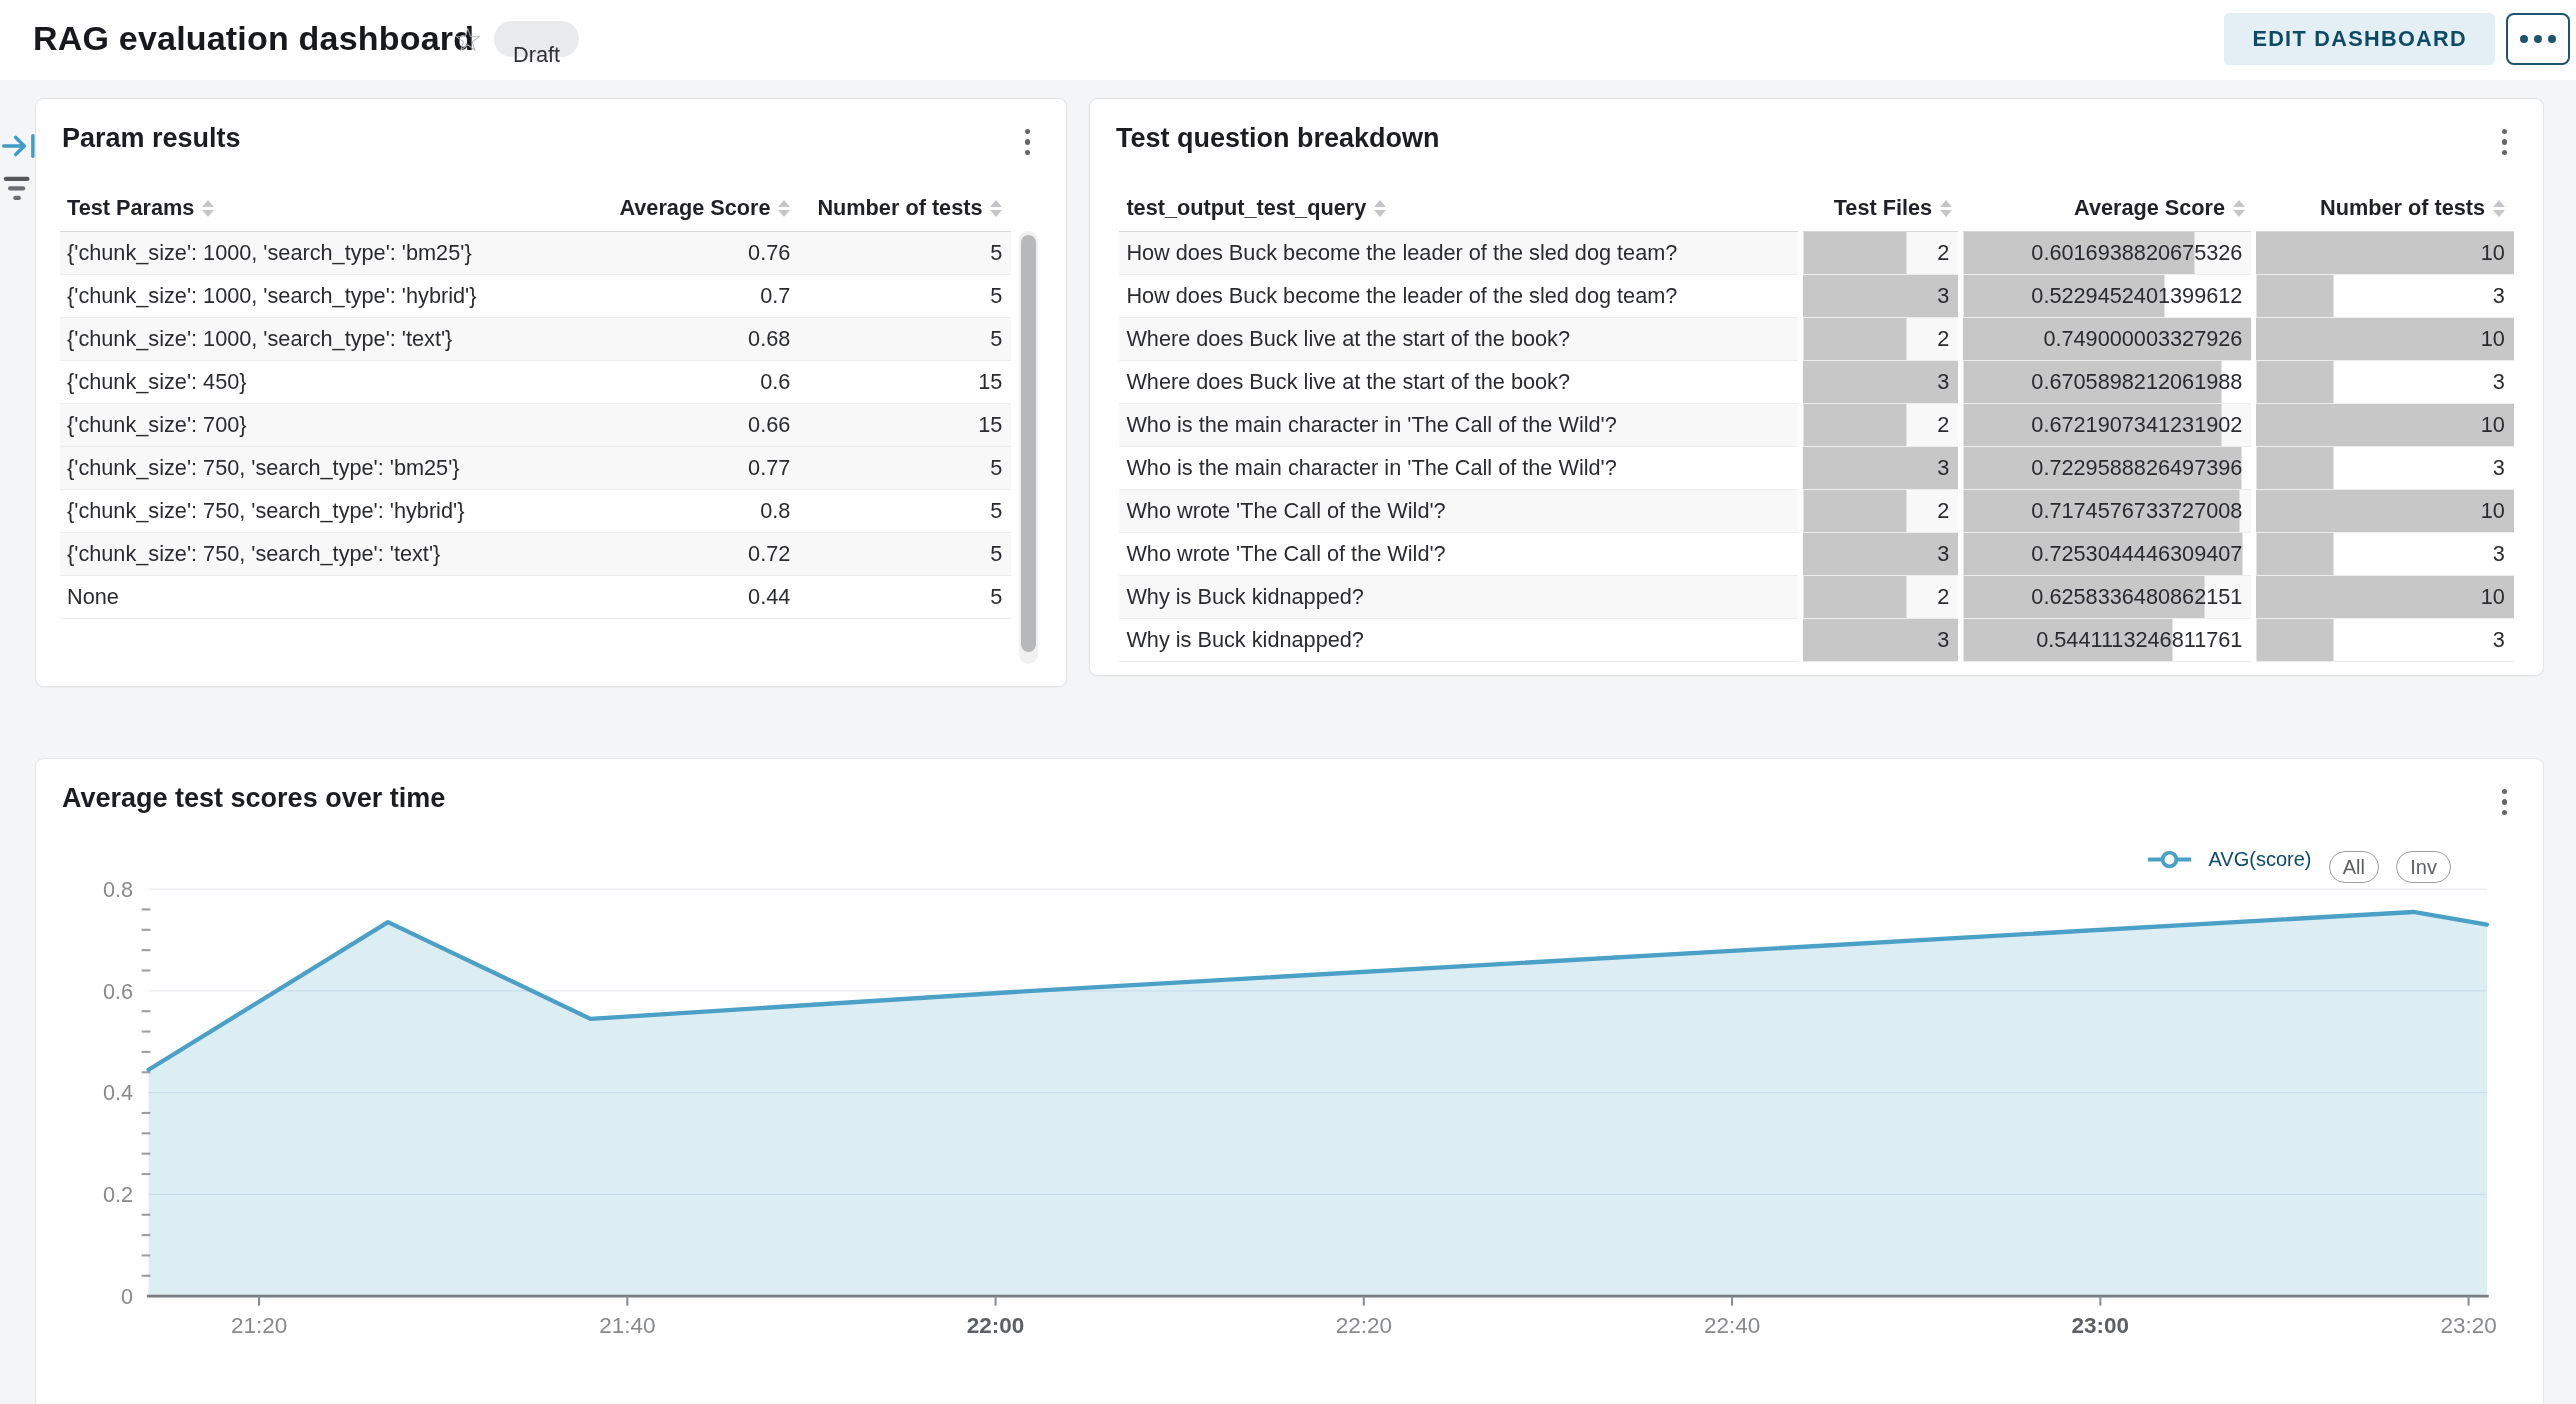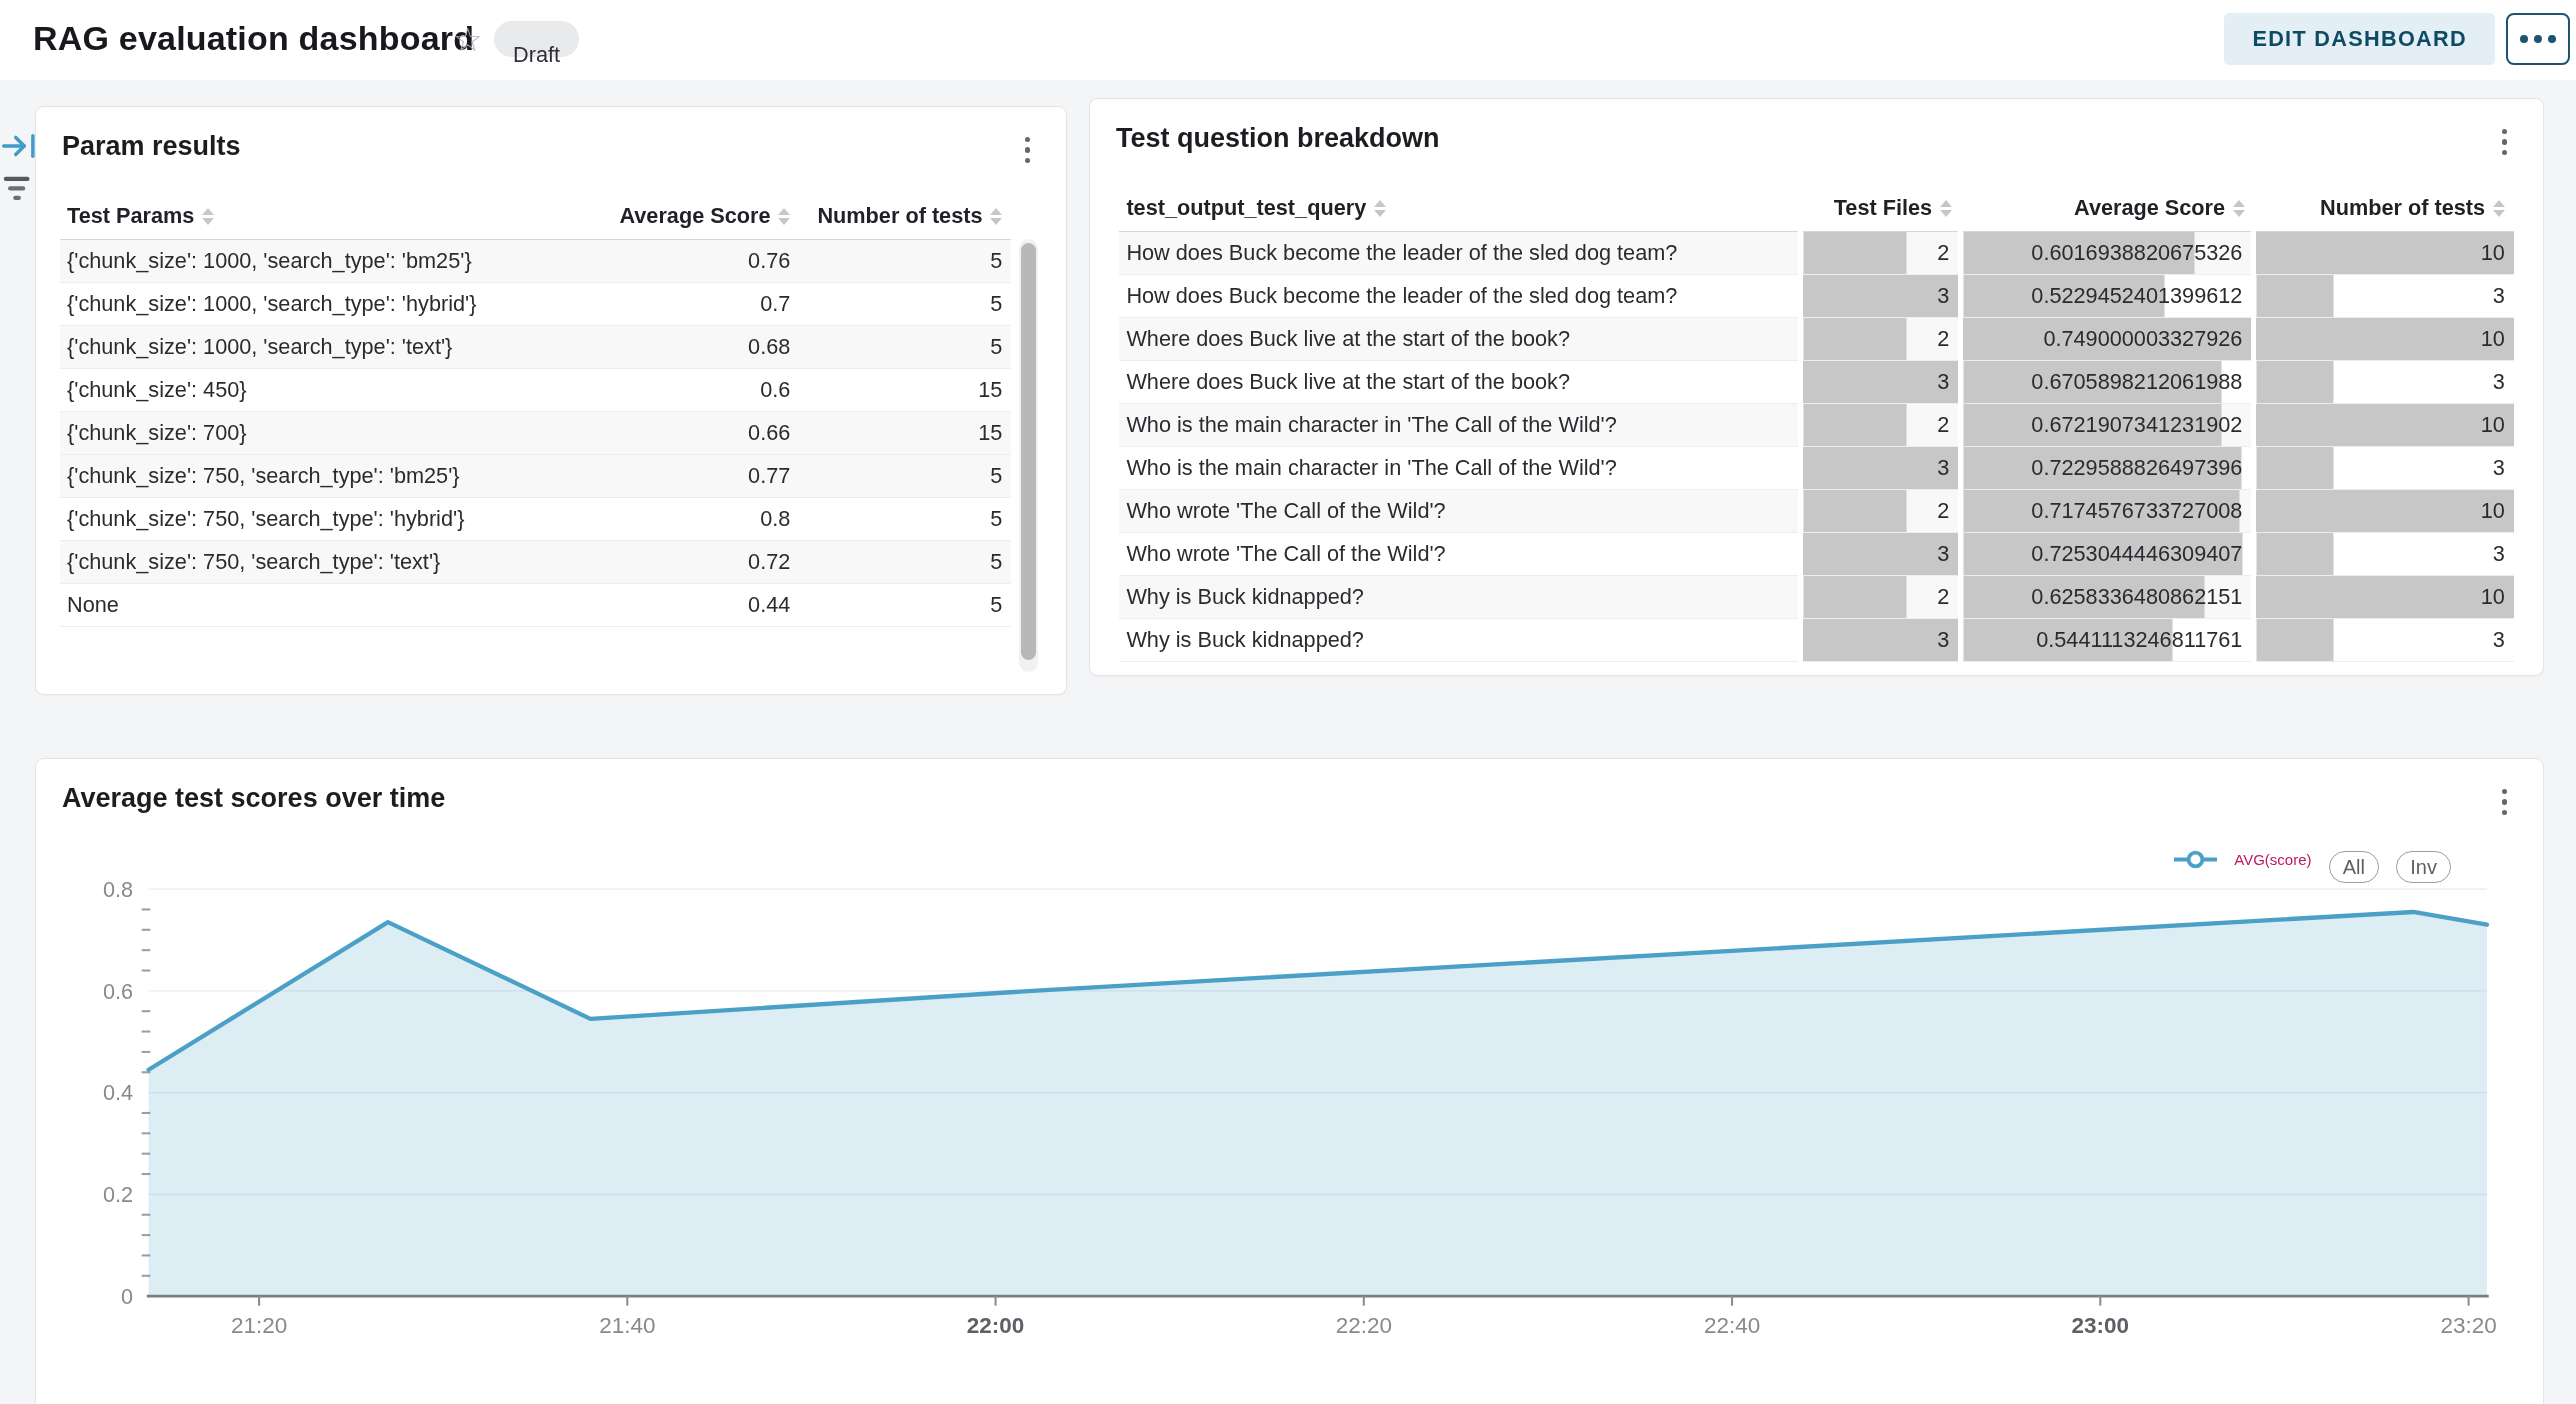--- a/index.html
+++ b/index.html
@@ -33,21 +33,21 @@
     display:flex; align-items:center; justify-content:center; gap:6px; cursor:pointer;
   }
   .more-btn i { width:7.8px; height:7.8px; border-radius:50%; background:#1d5570; }
   
   .edge-icon { position:absolute; }
   
   .card {
     position:absolute; background:#ffffff; border:0.9px solid #e3e4e6; border-radius:8.7px;
     box-shadow:0 0.9px 1.7px rgba(0,0,0,.03);
   }
-  #card-params  { left:35px;   top:106px; width:1032px; height:589px; }
+  #card-params  { left:35px;   top:98px; width:1032px; height:589px; }
   #card-questions { left:1089px; top:98px; width:1455px; height:578px; }
   #card-chart   { left:35px;   top:758px; width:2509px; height:790px; }
   .card-title { position:absolute; left:26px; top:24px; font-size:27px; font-weight:700; color:#1b1d21; }
   .kebab { position:absolute; right:24px; top:24px; width:29.4px; height:38px;
            display:flex; flex-direction:column; align-items:center; justify-content:center; gap:5.2px; cursor:pointer; }
   .kebab i { width:5.2px; height:5.2px; border-radius:50%; background:#63666a; }
   
   .tbl-wrap { position:absolute; top:87px; }
   #card-params  .tbl-wrap { left:24px; right:55px; }
   #card-questions .tbl-wrap { left:29.4px; right:29.4px; }
@@ -62,21 +62,21 @@
   .sort { display:inline-flex; flex-direction:column; gap:2.6px; }
   .sort i { width:0; height:0; border-left:6px solid transparent; border-right:6px solid transparent; }
   .sort i.up { border-bottom:7px solid #c4c6c9; }
   .sort i.dn { border-top:7px solid #c4c6c9; }
   td.bar { background-clip:padding-box; border-left:5.2px solid transparent; }
   
   .vscroll { position:absolute; right:28px; top:132px; width:19px; height:433px; background:#f1f1f2; border-radius:9.5px; }
   .vscroll .thumb { position:absolute; left:1.7px; right:1.7px; top:3.5px; height:417px; background:#b7b8ba; border-radius:8.7px; }
   
   .legend-row { position:absolute; right:92px; top:76px; display:flex; align-items:center; gap:17.3px; }
-  .legend-label { font-size:15px; color:#be185d; }
+  .legend-label { font-size:20px; color:#0c4a6e; }
   .pill {
     height:32px; padding:0 13px; border:1.7px solid #9a9da1; border-radius:16.5px; background:#fff;
     color:#5d6064; font-size:20px; display:flex; align-items:center; cursor:pointer;margin-top:16px;
   }
   #chart-svg { position:absolute; left:0; top:0; }
 </style>
 </head>
 <body>
 
 <div class="topbar">

